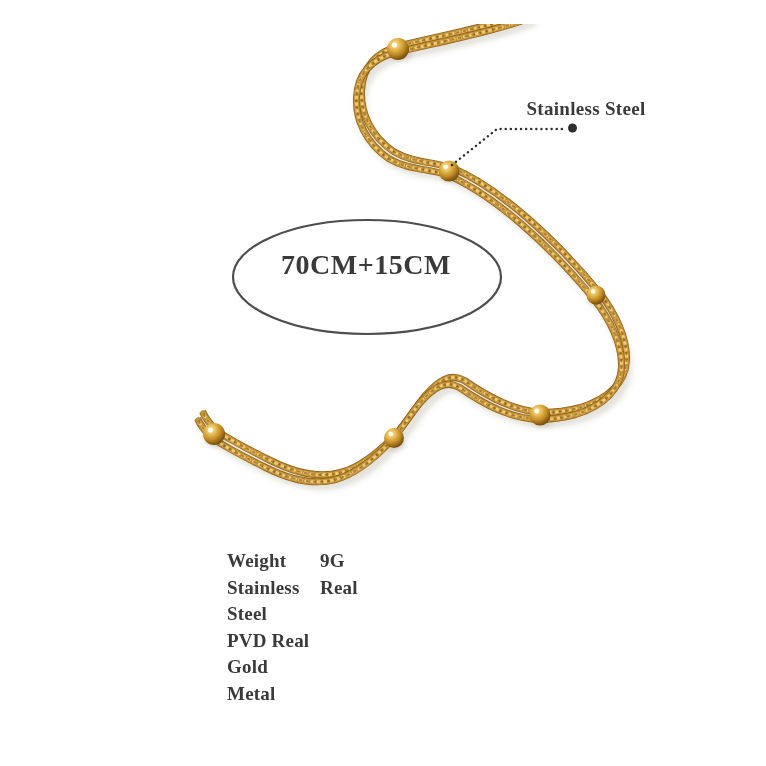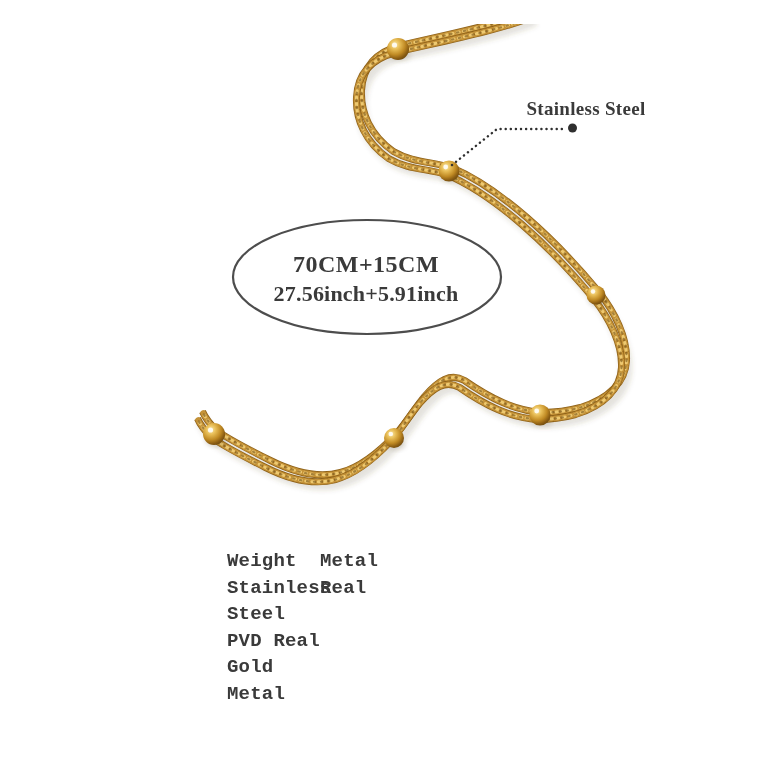--- a/index.html
+++ b/index.html
@@ -29,26 +29,26 @@
   .size-oval{fill:none;stroke:var(--oval_stroke);stroke-width:2.2;}
   
   .callout-label{
     position:absolute;left:486px;top:74px;width:200px;text-align:center;
     font-size:19px;font-weight:bold;letter-spacing:.3px;
   }
   .size-text{
     position:absolute;left:206px;top:226px;width:320px;text-align:center;
     font-weight:bold;
   }
-  .size-text .l1{font-size:24px;line-height:29px;letter-spacing:.5px;text-align:center;}
+  .size-text .l1{font-size:28px;line-height:29px;letter-spacing:.5px;text-align:center;}
   .size-text .l2{font-size:22px;line-height:29px;letter-spacing:.2px;}
   .specs{
     position:absolute;left:227px;top:524px;
     display:grid;grid-template-columns:93px auto;
-    font-size:19px;font-weight:bold;line-height:26.5px;letter-spacing:.2px;font-family:Liberation Mono, monospace;
+    font-size:19px;font-weight:bold;line-height:26.5px;letter-spacing:.2px;
   }
 </style>
 </head>
 <body>
 
 <div class="stage">
 
   <svg width="766" height="766" viewBox="0 0 766 766">
     <defs>
       <path id="chain" d="M 533,-10
@@ -134,24 +134,23 @@
       <circle cx="572.5" cy="104" r="4.5" fill="var(--leader_line)"></circle>
     </g>
 
     <ellipse class="size-oval" cx="367" cy="253" rx="134" ry="57"></ellipse>
   </svg>
 
   <div class="callout-label">Stainless Steel</div>
 
   <div class="size-text">
     <div class="l1">70CM+15CM</div>
-    <div class="l2">27.56inch+5.91inch</div>
   </div>
 
   <div class="specs">
     <div>Weight</div>
-    <div>Metal</div>
+    <div>9G</div>
     <div>Stainless Steel</div>
     <div>Real</div>
     <div>PVD Real Gold Metal</div>
   </div>
 
 </div>
 
 </body></html>

